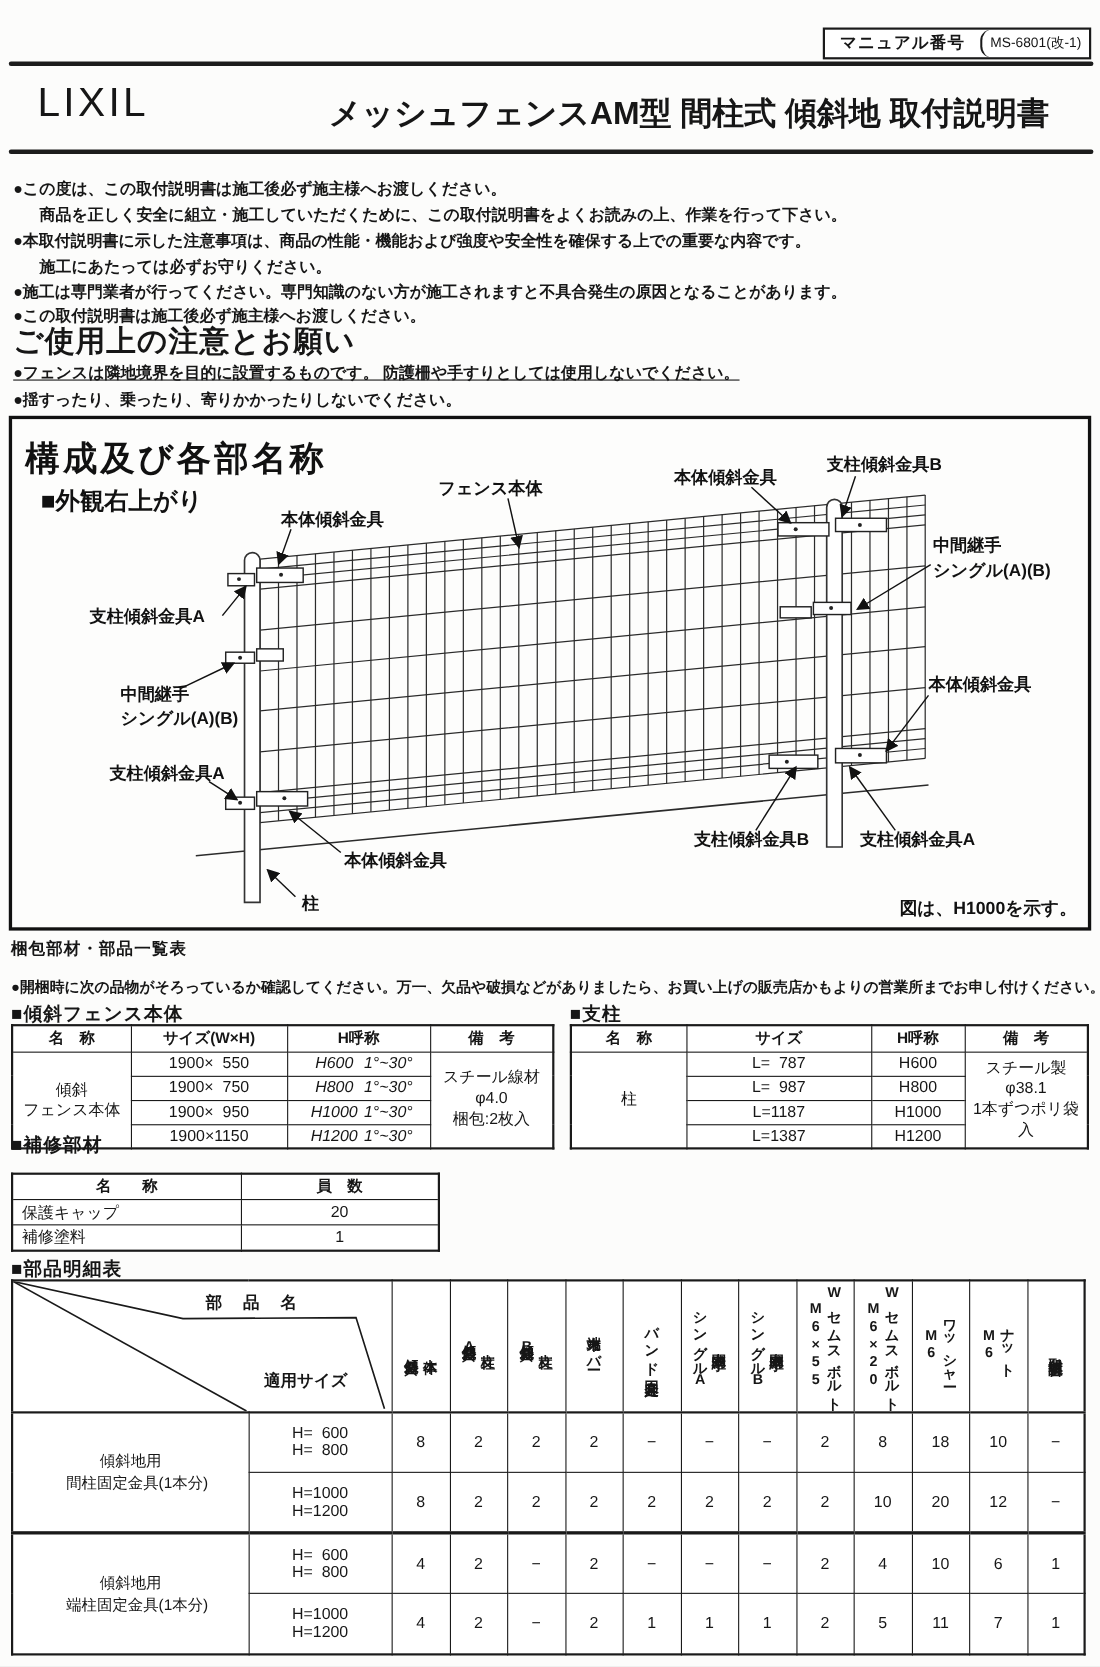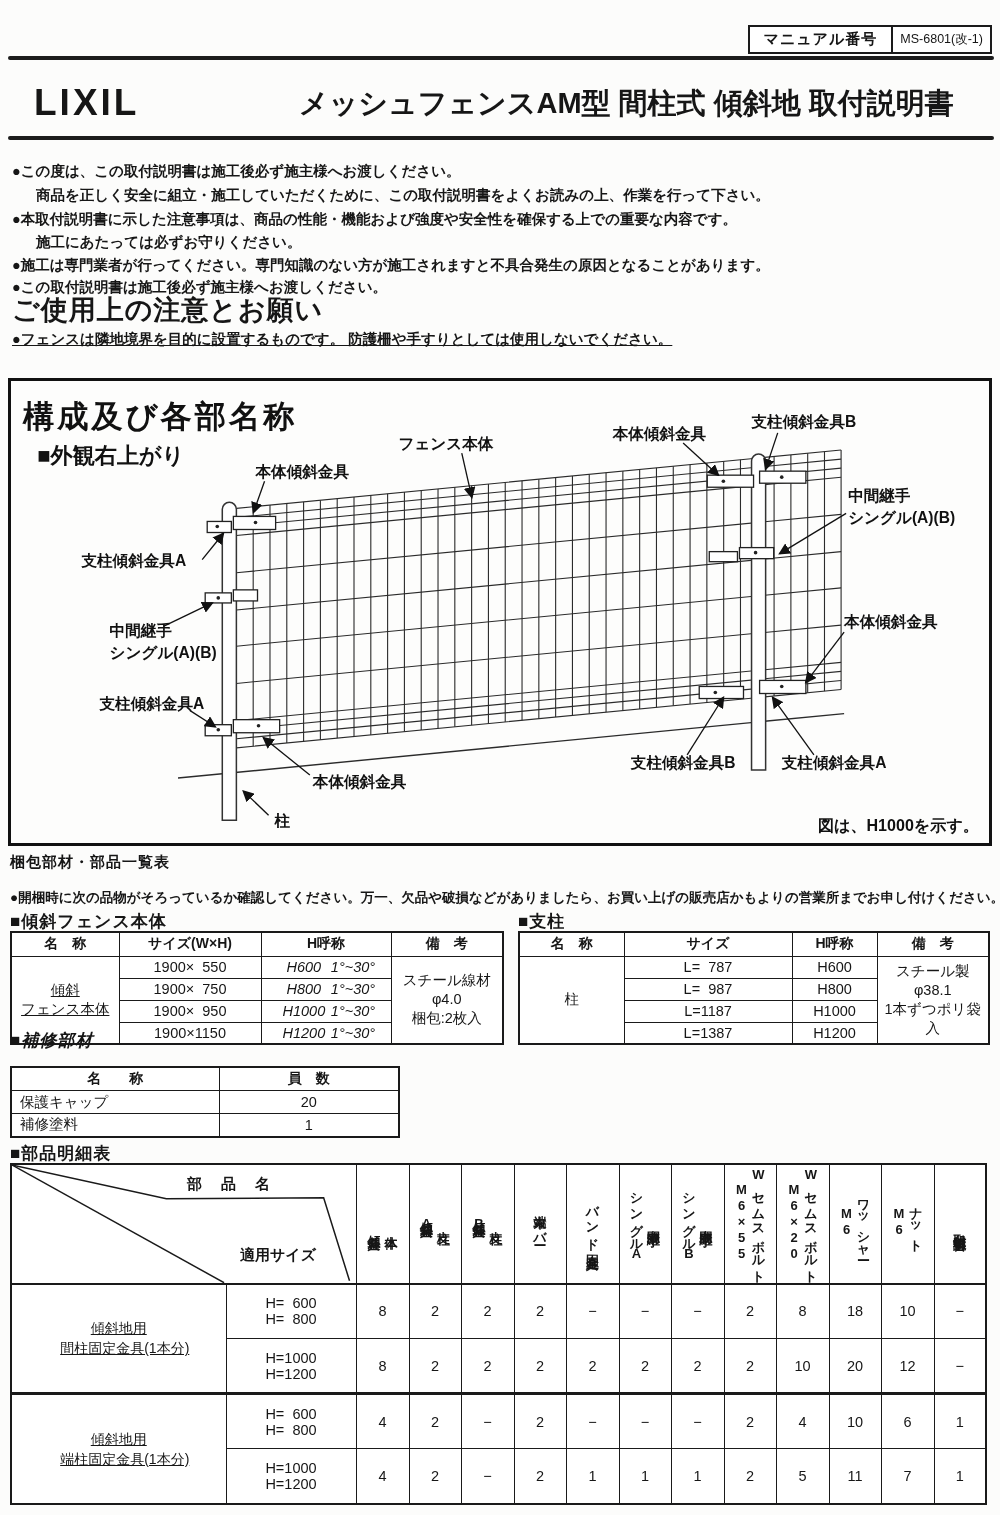--- a/index.html
+++ b/index.html
@@ -2,23 +2,23 @@
 <html><head>
 <meta charset="utf-8">
 <style>
   html,body{margin:0;padding:0;background:#e8e8e6;}
   #page{position:relative;width:1000px;height:1515px;background:#fcfcfb;margin:0 auto;
         font-family:"Liberation Sans","DejaVu Sans",sans-serif;color:#161616;overflow:hidden;}
 
   
   .badge{position:absolute;top:25px;right:8px;display:flex;border:2px solid #1a1a1a;background:#fff;}
   .badge .lab{padding:3px 14px;font-size:15px;font-weight:bold;letter-spacing:1px;}
-  .badge .val{padding:4px 7px;font-size:12.5px;border-left:2px solid #1a1a1a;white-space:nowrap;}
+  .badge .val{padding:4px 7px;font-size:12.5px;border-left:2px solid #1a1a1a;white-space:nowrap;border-radius:10px;}
   .rule{position:absolute;left:8px;right:6px;height:4px;background:#1c1c1c;border-radius:2px;}
-  .brand{position:absolute;top:82px;left:34px;font-size:37px;font-weight:700;letter-spacing:3px;}
+  .brand{position:absolute;top:72px;left:34px;font-size:37px;font-weight:400;letter-spacing:3px;}
   .doc-title{position:absolute;top:84px;left:299px;font-size:29px;font-weight:900;letter-spacing:0px;white-space:nowrap;}
 
   
   .note-line{position:absolute;left:12px;font-size:14.5px;font-weight:600;white-space:nowrap;}
   .note-line.cont{left:36px;}
   .usage-h{position:absolute;top:292px;left:12px;font-size:27px;font-weight:bold;letter-spacing:1px;}
 
   
   .diagram-box{position:absolute;top:378px;left:8px;width:978px;height:462px;border:3px solid #111;background:#fdfdfc;}
   .diagram-box svg{display:block;width:100%;height:100%;}
@@ -34,21 +34,21 @@
   table.t,table.t th,table.t td{border:1.5px solid #1a1a1a;}
   table.t{border-width:2.5px;}
   table.t th{font-size:14px;font-weight:bold;padding:2px 2px;}
   table.t td{font-size:14.5px;padding:1px 3px;text-align:center;}
   .pre{white-space:pre;}
 
   .fence{position:absolute;top:931px;left:10px;width:492px;}
   .postt{position:absolute;top:931px;left:518px;width:470px;}
   .fence tr,.postt tr{height:22px;}
   .fence thead tr,.postt thead tr{height:24px;}
-  td.gname{text-align:left;padding-left:10px;font-size:14.5px;text-decoration:underline;}
+  td.gname{text-align:left;padding-left:10px;font-size:14.5px;}
   td.rem{font-size:14px;line-height:19px;}
   td.hcell{text-align:left;padding-left:12px;white-space:pre;font-style:italic;}
   .hn{display:inline-block;width:54px;}
 
   .repair{position:absolute;top:1066px;left:10px;width:388px;}
   .repair tr{height:23px;}
   .repair td.nm{text-align:left;padding-left:8px;}
 
   
   .parts{position:absolute;top:1163px;left:10px;width:975px;}
@@ -84,20 +84,21 @@
 
   <div class="note-line" style="top:162px;">●この度は、この取付説明書は施工後必ず施主様へお渡しください。</div>
   <div class="note-line cont" style="top:186px;">商品を正しく安全に組立・施工していただくために、この取付説明書をよくお読みの上、作業を行って下さい。</div>
   <div class="note-line" style="top:210px;">●本取付説明書に示した注意事項は、商品の性能・機能および強度や安全性を確保する上での重要な内容です。</div>
   <div class="note-line cont" style="top:233px;">施工にあたっては必ずお守りください。</div>
   <div class="note-line" style="top:256px;">●施工は専門業者が行ってください。専門知識のない方が施工されますと不具合発生の原因となることがあります。</div>
   <div class="note-line" style="top:278px;">●この取付説明書は施工後必ず施主様へお渡しください。</div>
 
   <div class="usage-h">ご使用上の注意とお願い</div>
   <div class="note-line" style="top:330px;text-decoration:underline;">●フェンスは隣地境界を目的に設置するものです。 防護柵や手すりとしては使用しないでください。</div>
+  <div class="note-line" style="top:354px;">●揺すったり、乗ったり、寄りかかったりしないでください。</div>
 
   <div class="diagram-box">
     <svg viewBox="0 0 972 456">
       <defs>
         <marker id="arw" viewBox="0 0 10 10" refX="8.5" refY="5" markerWidth="9" markerHeight="9" orient="auto">
           <path d="M0,0 L10,5 L0,10 z" fill="#111"></path>
         </marker>
       </defs>
 
       <text x="12" y="44" font-size="31" font-weight="bold" letter-spacing="3">構成及び各部名称</text>
@@ -260,21 +261,21 @@
         <td class="pre">L=1187</td>
         <td>H1000</td>
       </tr>
       <tr>
         <td class="pre">L=1387</td>
         <td>H1200</td>
       </tr>
     </tbody>
   </table>
 
-  <div class="sub-h" style="top:1029px;left:10px;font-style:italic;">■補修部材</div>
+  <div class="sub-h" style="top:1029px;left:10px;">■補修部材</div>
   <table class="t repair">
     <colgroup>
         <col style="width:208px">
         <col style="width:180px">
       </colgroup>
     <thead>
         <tr>
       <th>名　　称</th>
       <th>員　数</th>
     </tr>

